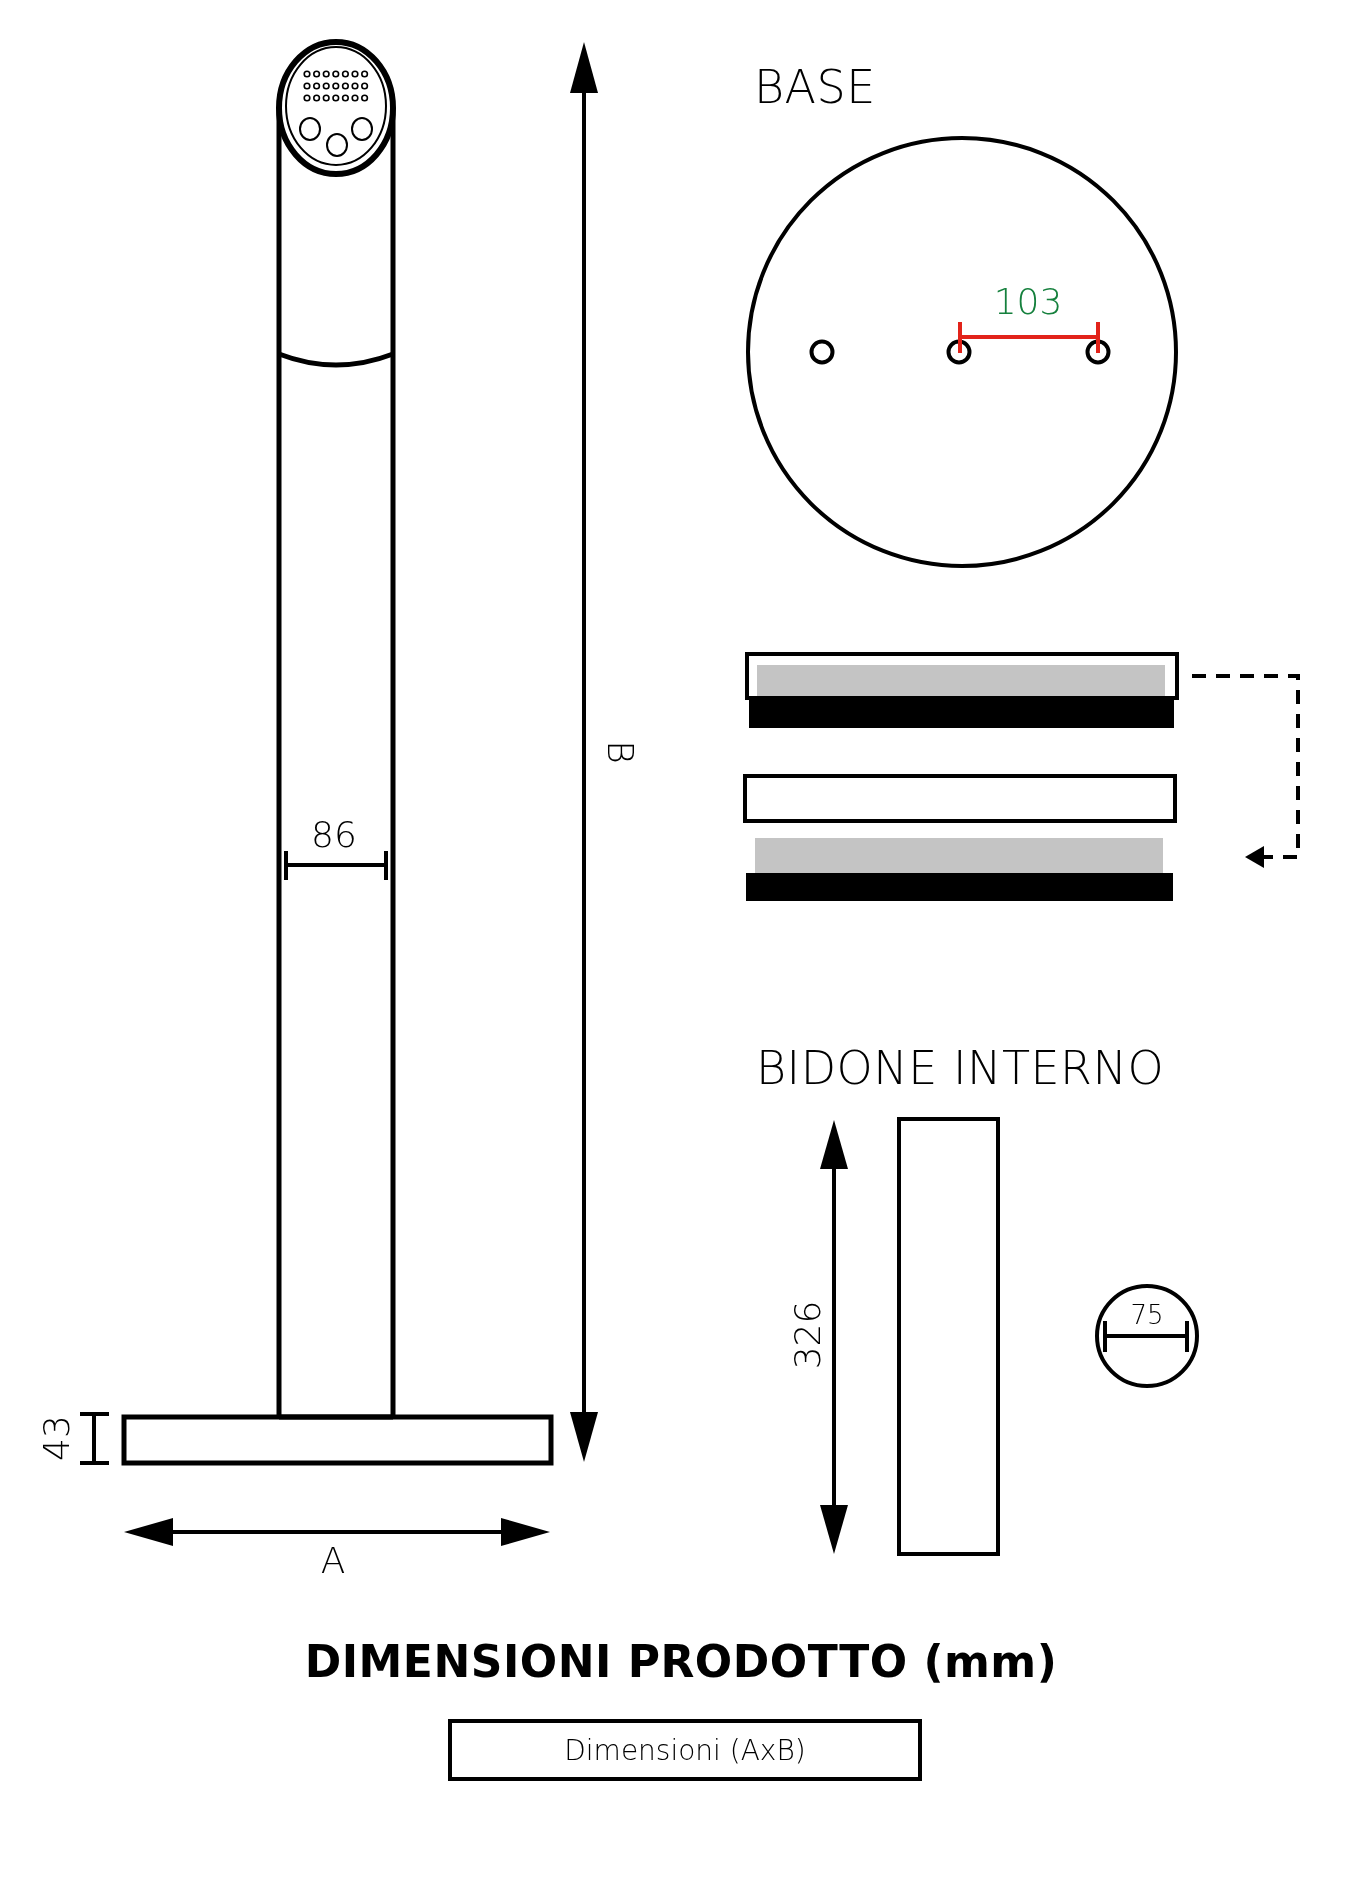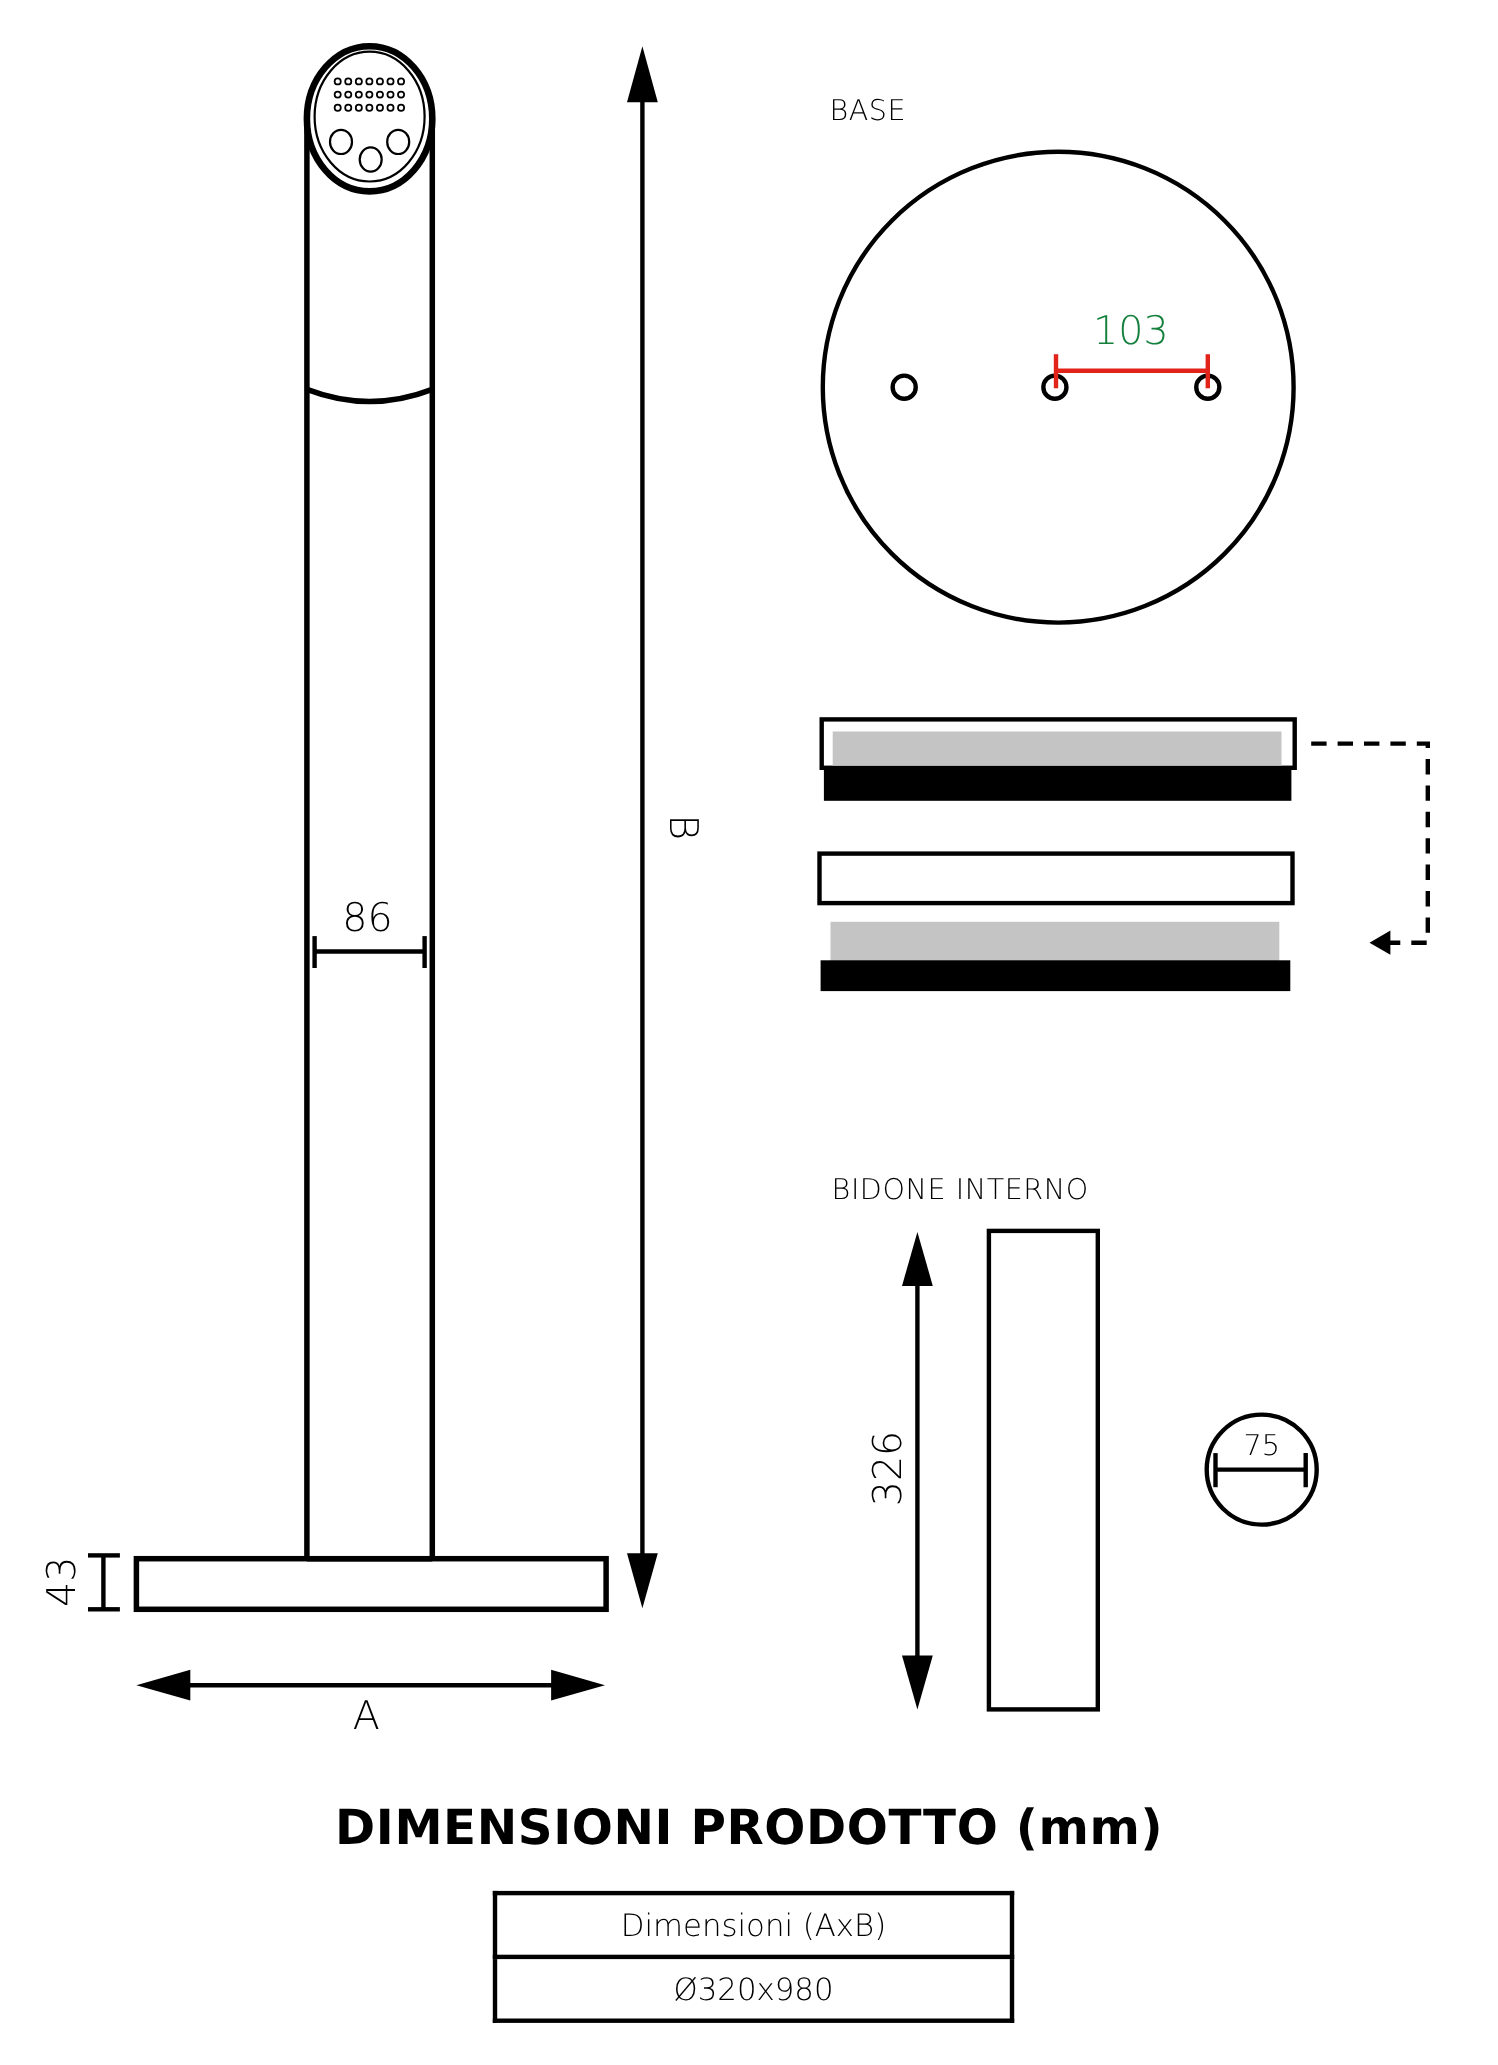--- a/index.html
+++ b/index.html
@@ -1,20 +1,20 @@
 <!DOCTYPE html>
 <html><head>
 <meta charset="utf-8">
 <style>
   html, body { margin: 0; padding: 0; background: #ffffff; }
   body { width: 1362px; height: 1877px; position: relative; overflow: hidden;
          font-family: "DejaVu Sans", "Liberation Sans", sans-serif; color: #000; }
   svg.drawing { position: absolute; left: 0; top: 0; }
   .lbl { position: absolute; white-space: nowrap; line-height: 1; font-weight: 300; }
-  .section-title { font-size: 26px; letter-spacing: 0.5px; margin-top: 24px; }
+  .section-title { font-size: 46px; letter-spacing: 0.5px; }
   .dim-text { font-size: 36px; }
   .red { color: #15803d; }
   .rot-cw { transform: translate(-50%, -50%) rotate(90deg); }
   .rot-ccw { transform: translate(-50%, -50%) rotate(-90deg); }
   .center { transform: translateX(-50%); }
   .main-title { font-size: 44px; letter-spacing: 0.5px; }
   .spec-table { position: absolute; left: 448px; top: 1719px; width: 474px;
                 border-collapse: collapse; padding-left: 17px; }
   .spec-table td { border: 4px solid #000; height: 54px; text-align: center;
                    font-size: 28px; padding: 0; font-weight: 300; }
@@ -155,17 +155,14 @@
 
 <div class="lbl center" style="left:1147px; top:1302px; font-size:26px; font-weight:300;">75</div>
 
 <div class="lbl main-title center" style="left:681px; top:1640px;font-weight:bold;">DIMENSIONI PRODOTTO (mm)</div>
 
 <table class="spec-table">
   <tbody>
       <tr>
     <td>Dimensioni (AxB)</td>
   </tr>
-  <tr>
-    <td>Ø320x980</td>
-  </tr>
 </tbody>
   </table>
 
 </body></html>

